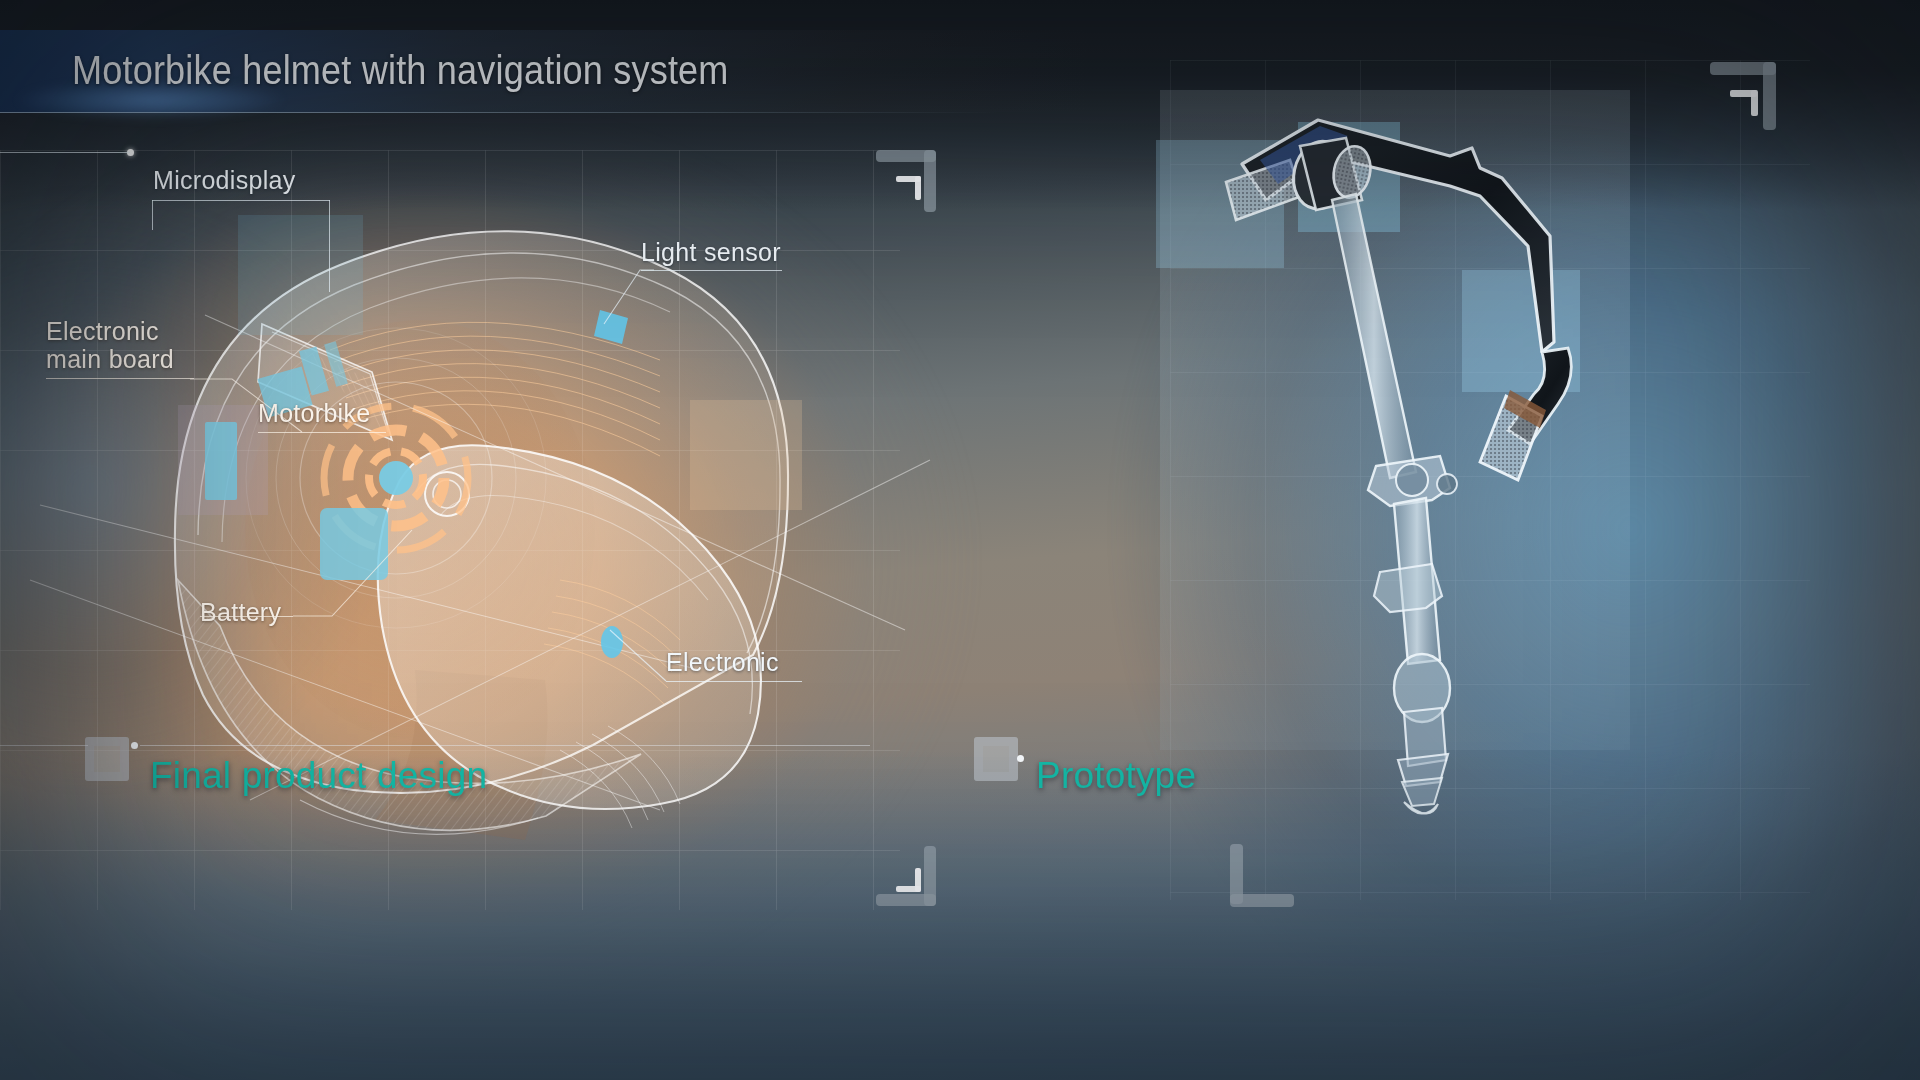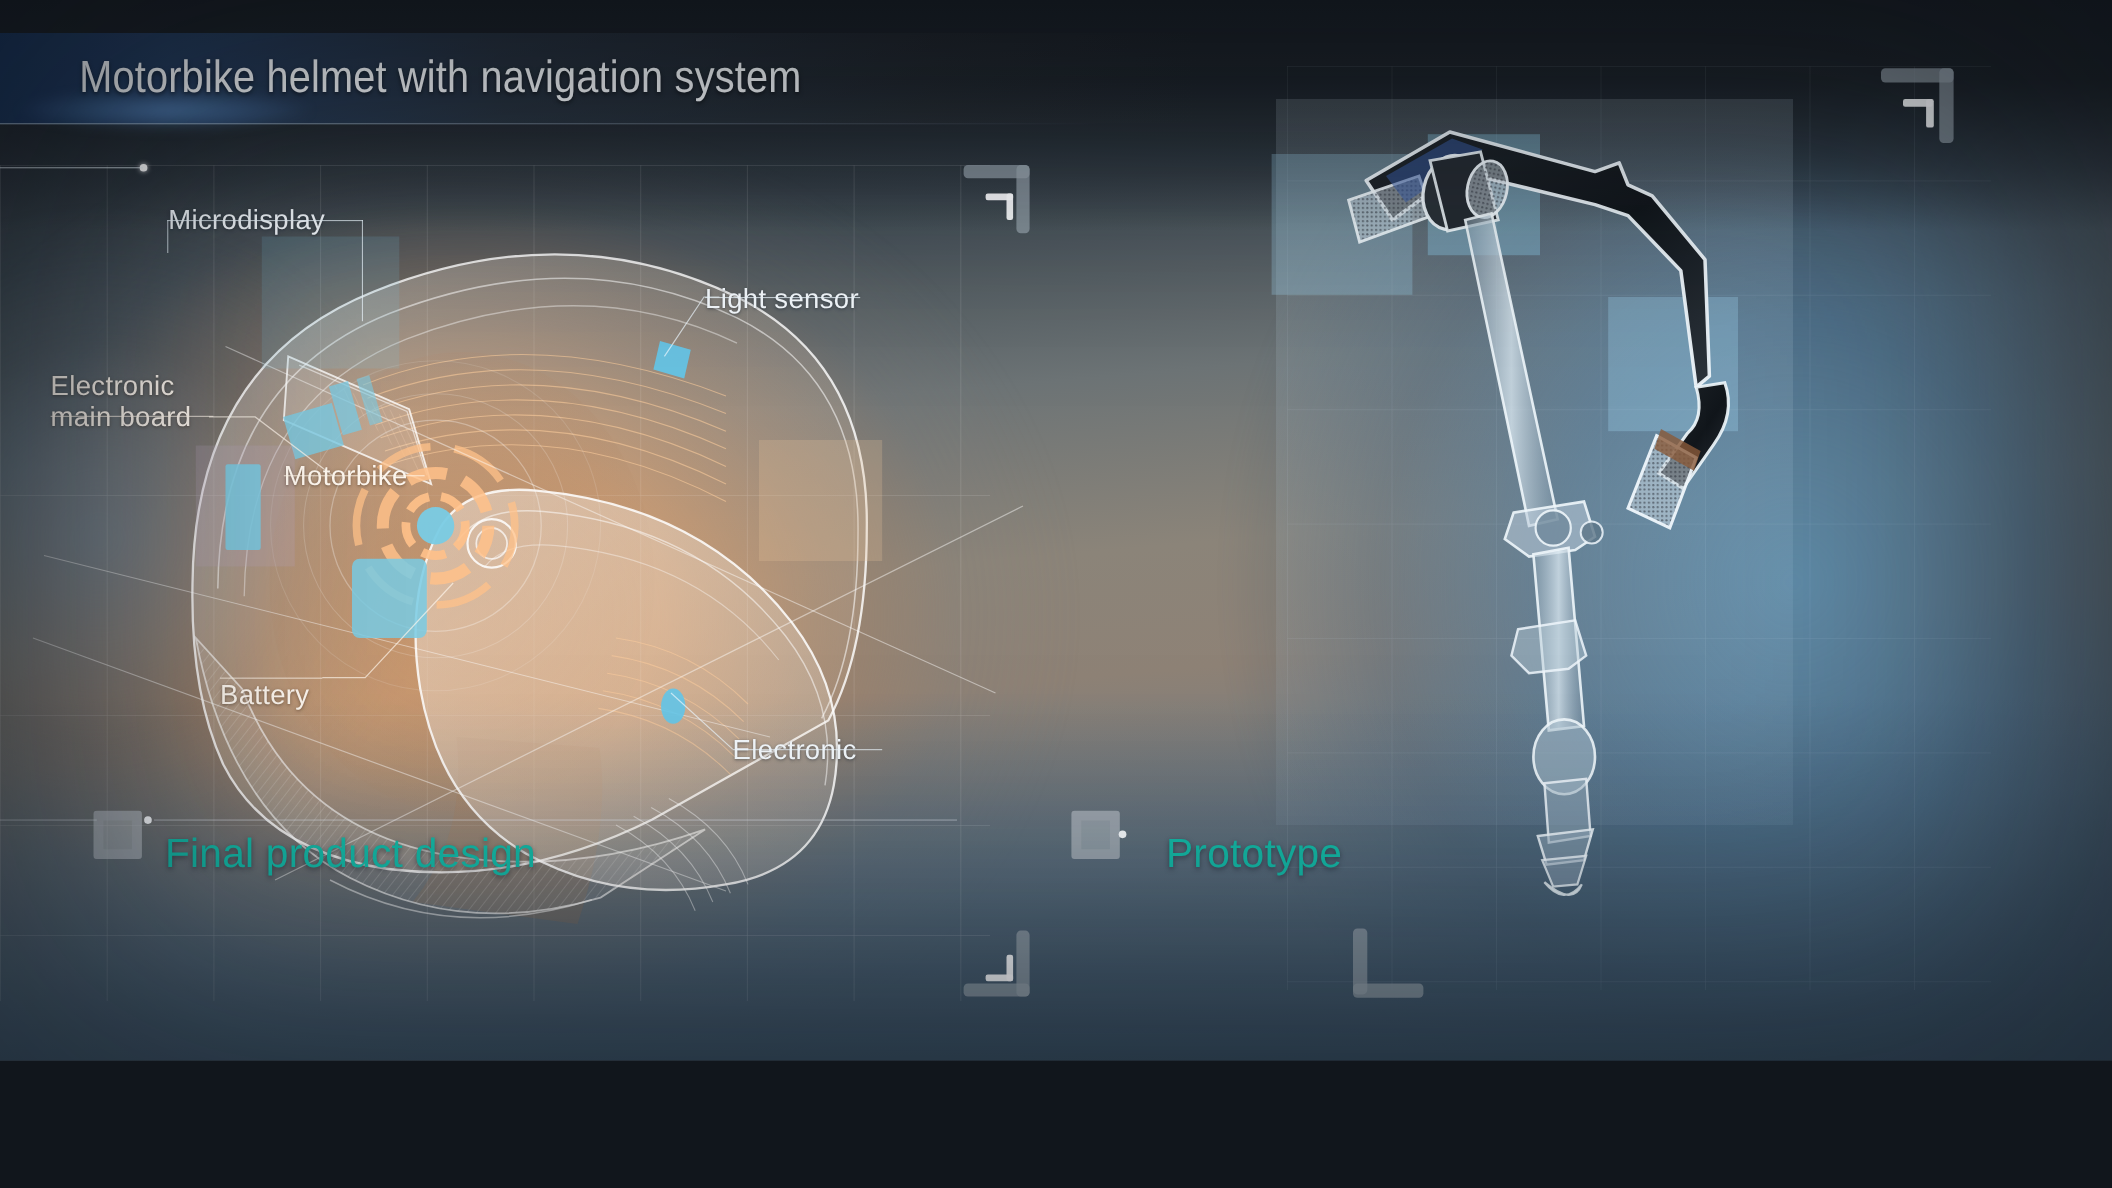--- a/index.html
+++ b/index.html
@@ -1,19 +1,19 @@
 <!DOCTYPE html>
 <html><head>
 <meta charset="utf-8">
 <style>
   * { margin:0; padding:0; box-sizing:border-box; }
   html,body { width:1920px; height:1080px; overflow:hidden; background:#11161c; }
   body { font-family:"Liberation Sans", sans-serif; }
 
-  #stage { position:relative; width:1920px; height:964px; overflow:hidden;text-decoration:underline; }
+  #stage { position:relative; width:1920px; height:1080px; overflow:hidden;text-decoration:underline; }
 
   
   .bg-base{position:absolute;inset:0;
     background:linear-gradient(175deg,#1b2026 0%,#232a31 7%,#3f4a52 22%,#6d7476 38%,#8b8479 52%,#8e8276 62%,#6f7a84 78%,#4a5d70 92%,#32414f 100%);}
   .bg-warm{position:absolute;left:-120px;top:120px;width:1180px;height:880px;
     background:radial-gradient(ellipse 560px 470px at 46% 50%, rgba(214,150,96,.92) 0%, rgba(204,143,93,.80) 32%, rgba(176,134,101,.45) 58%, rgba(140,130,124,.12) 80%, rgba(0,0,0,0) 100%);
     filter:blur(4px);}
   .bg-cool-r{position:absolute;right:-160px;top:60px;width:1000px;height:1020px;
     background:radial-gradient(ellipse 520px 560px at 55% 46%, rgba(86,140,176,.85) 0%, rgba(60,110,150,.62) 42%, rgba(36,70,102,.30) 72%, rgba(0,0,0,0) 100%);
     filter:blur(6px);}
@@ -54,21 +54,21 @@
   .brk{position:absolute;}
   .brk .arm{position:absolute;background:rgba(150,162,172,.72);border-radius:4px;}
   .brk .arm.w{background:rgba(252,253,255,.95);border-radius:2px;}
 
   
   .panel-left{position:absolute;left:0;top:110px;width:1040px;height:860px;}
   .panel-right{position:absolute;left:1150px;top:60px;width:700px;height:900px;}
 
   
   .label{position:absolute;color:#fdf6ee;font-size:25px;letter-spacing:.3px;
-    white-space:nowrap;text-shadow:0 1px 3px rgba(40,26,14,.5);line-height:1.12;margin-top:20px;}
+    white-space:nowrap;text-shadow:0 1px 3px rgba(40,26,14,.5);line-height:1.12;}
   .label.cool{color:#f2f7fb;text-shadow:0 1px 3px rgba(18,30,42,.55);}
   .lab-line{position:absolute;background:rgba(255,246,236,.72);height:1px;}
   .lab-line.cool{background:rgba(236,246,254,.72);}
   .lab-dot{position:absolute;width:7px;height:7px;border-radius:50%;background:#ffffff;
     box-shadow:0 0 5px rgba(255,255,255,.85);}
 
   
   .caption{position:absolute;font-size:37px;color:#14b8a6;letter-spacing:.2px;
     text-shadow:0 2px 5px rgba(20,28,38,.55);white-space:nowrap;font-weight:400;}
   .cap-marker{position:absolute;width:44px;height:44px;
@@ -342,17 +342,17 @@
     <div class="cap-marker" style="left:85px;top:737px;"></div>
     <div class="cap-dot" style="left:131px;top:742px;"></div>
     <div class="cap-rule" style="left:0px;top:745px;width:88px;"></div>
     <div class="cap-rule" style="left:140px;top:745px;width:730px;"></div>
     <div class="caption" style="left:150px;top:755px;">Final product design</div>
   </div>
 
   <div>
     <div class="cap-marker" style="left:974px;top:737px;"></div>
     <div class="cap-dot" style="left:1017px;top:755px;"></div>
-    <div class="caption" style="left:1036px;top:755px;margin-left:24px;">Prototype</div>
+    <div class="caption" style="left:1036px;top:755px;">Prototype</div>
   </div>
 
   <div class="bg-vig"></div>
 </div>
 
 </body></html>

